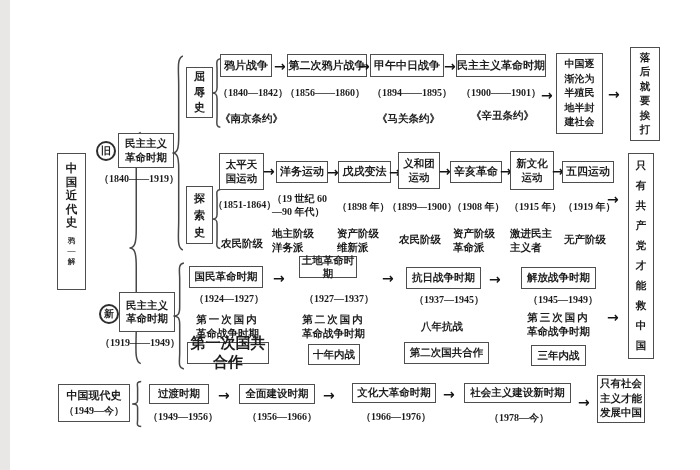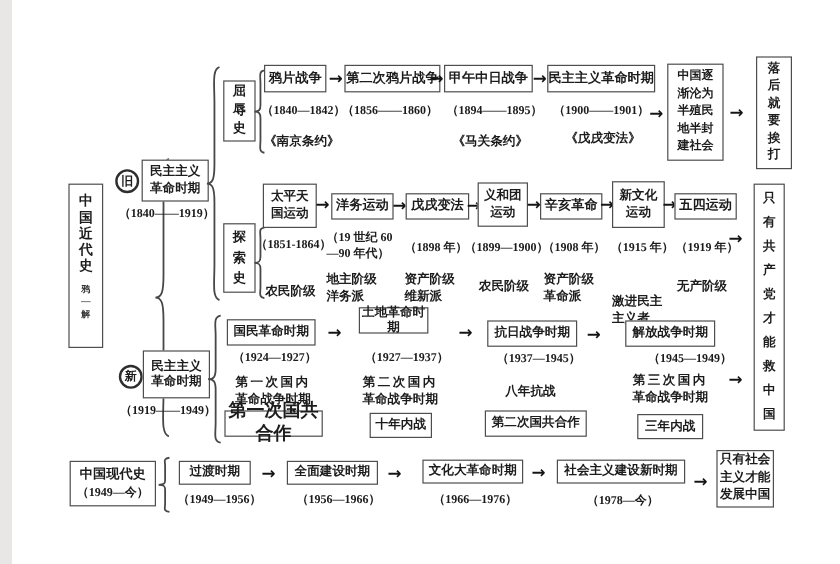--- a/index.html
+++ b/index.html
@@ -87,21 +87,21 @@
     <span>民主主义革命时期</span>
   </div>
 
   <div class="t" style="left:218px;top:87px;font-size:10px;">（1840—1842）</div>
   <div class="t" style="left:285px;top:87px;font-size:10px;">（1856——1860）</div>
   <div class="t" style="left:372px;top:87px;font-size:10px;">（1894——1895）</div>
   <div class="t" style="left:461px;top:87px;font-size:10px;">（1900——1901）</div>
 
   <div class="t" style="left:220px;top:112px;font-size:10.5px;">《南京条约》</div>
   <div class="t" style="left:377px;top:112px;font-size:10.5px;">《马关条约》</div>
-  <div class="t" style="left:471px;top:109px;font-size:10.5px;">《戊戌变法》</div>
+  <div class="t" style="left:471px;top:109px;font-size:10.5px;">《辛丑条约》</div>
 
   <span class="ar" style="left:541px;top:88px;">→</span>
   <div class="b" style="left:556px;top:53px;width:47px;height:81px;font-size:10px;">
     <span class="in wrap" style="width:32px;word-break:break-all;line-height:14.5px;">中国逐渐沦为半殖民地半封建社会</span>
   </div>
   <span class="ar" style="left:608px;top:87px;">→</span>
   <div class="b" style="left:630px;top:47px;width:30px;height:94px;font-size:10.5px;">
     <span class="in v" style="width:12px;line-height:14.5px;">落后就要挨打</span>
   </div>
 
@@ -146,21 +146,21 @@
   <div class="t" style="left:387px;top:201px;font-size:10px;">（1899—1900）</div>
   <div class="t" style="left:452px;top:201px;font-size:10px;">（1908 年）</div>
   <div class="t" style="left:509px;top:201px;font-size:10px;">（1915 年）</div>
   <div class="t" style="left:563px;top:201px;font-size:10px;">（1919 年）</div>
 
   <div class="t" style="left:221px;top:237px;font-size:10.5px;">农民阶级</div>
   <div class="t wrap" style="left:272px;top:227px;font-size:10.5px;width:46px;white-space:normal;line-height:13.5px;">地主阶级洋务派</div>
   <div class="t wrap" style="left:337px;top:227px;font-size:10.5px;width:46px;white-space:normal;line-height:13.5px;">资产阶级维新派</div>
   <div class="t" style="left:399px;top:233px;font-size:10.5px;">农民阶级</div>
   <div class="t wrap" style="left:453px;top:227px;font-size:10.5px;width:46px;white-space:normal;line-height:13.5px;">资产阶级革命派</div>
-  <div class="t wrap" style="left:510px;top:227px;font-size:10.5px;width:45px;white-space:normal;line-height:13.5px;margin-top:18px;">激进民主主义者</div>
+  <div class="t wrap" style="left:510px;top:227px;font-size:10.5px;width:45px;white-space:normal;line-height:13.5px;">激进民主主义者</div>
   <div class="t" style="left:564px;top:233px;font-size:10.5px;">无产阶级</div>
 
   <span class="ar" style="left:607px;top:192px;">→</span>
   <span class="ar" style="left:607px;top:310px;">→</span>
   <div class="b" style="left:628px;top:153px;width:26px;height:206px;font-size:10.5px;">
     <span class="in v" style="width:12px;line-height:20px;">只有共产党才能救中国</span>
   </div>
 
   <div class="badge" style="left:99px;top:304px;">
     <span>新</span>
@@ -186,21 +186,21 @@
     <span>抗日战争时期</span>
   </div>
   <span class="ar" style="left:489px;top:272px;">→</span>
   <div class="b" style="left:521px;top:267px;width:75px;height:22px;font-size:10.5px;">
     <span>解放战争时期</span>
   </div>
 
   <div class="t" style="left:194px;top:293px;font-size:10px;">（1924—1927）</div>
   <div class="t" style="left:304px;top:293px;font-size:10px;">（1927—1937）</div>
   <div class="t" style="left:414px;top:294px;font-size:10px;">（1937—1945）</div>
-  <div class="t" style="left:528px;top:294px;font-size:10px;margin-left:12px;">（1945—1949）</div>
+  <div class="t" style="left:528px;top:294px;font-size:10px;">（1945—1949）</div>
 
   <div class="t" style="left:196px;top:313px;font-size:10.5px;line-height:14px;text-align:center;"><span style="letter-spacing:2px;">第一次国内</span><br><span>革命战争时期</span></div>
   <div class="t" style="left:302px;top:313px;font-size:10.5px;line-height:14px;text-align:center;"><span style="letter-spacing:2px;">第二次国内</span><br><span>革命战争时期</span></div>
   <div class="t" style="left:421px;top:320px;font-size:10.5px;">八年抗战</div>
   <div class="t" style="left:527px;top:311px;font-size:10.5px;line-height:14px;text-align:center;"><span style="letter-spacing:2px;">第三次国内</span><br><span>革命战争时期</span></div>
 
   <div class="b" style="left:187px;top:342px;width:82px;height:22px;font-size:15px;">
     <span>第一次国共合作</span>
   </div>
   <div class="b" style="left:308px;top:344px;width:52px;height:21px;font-size:10.5px;">

